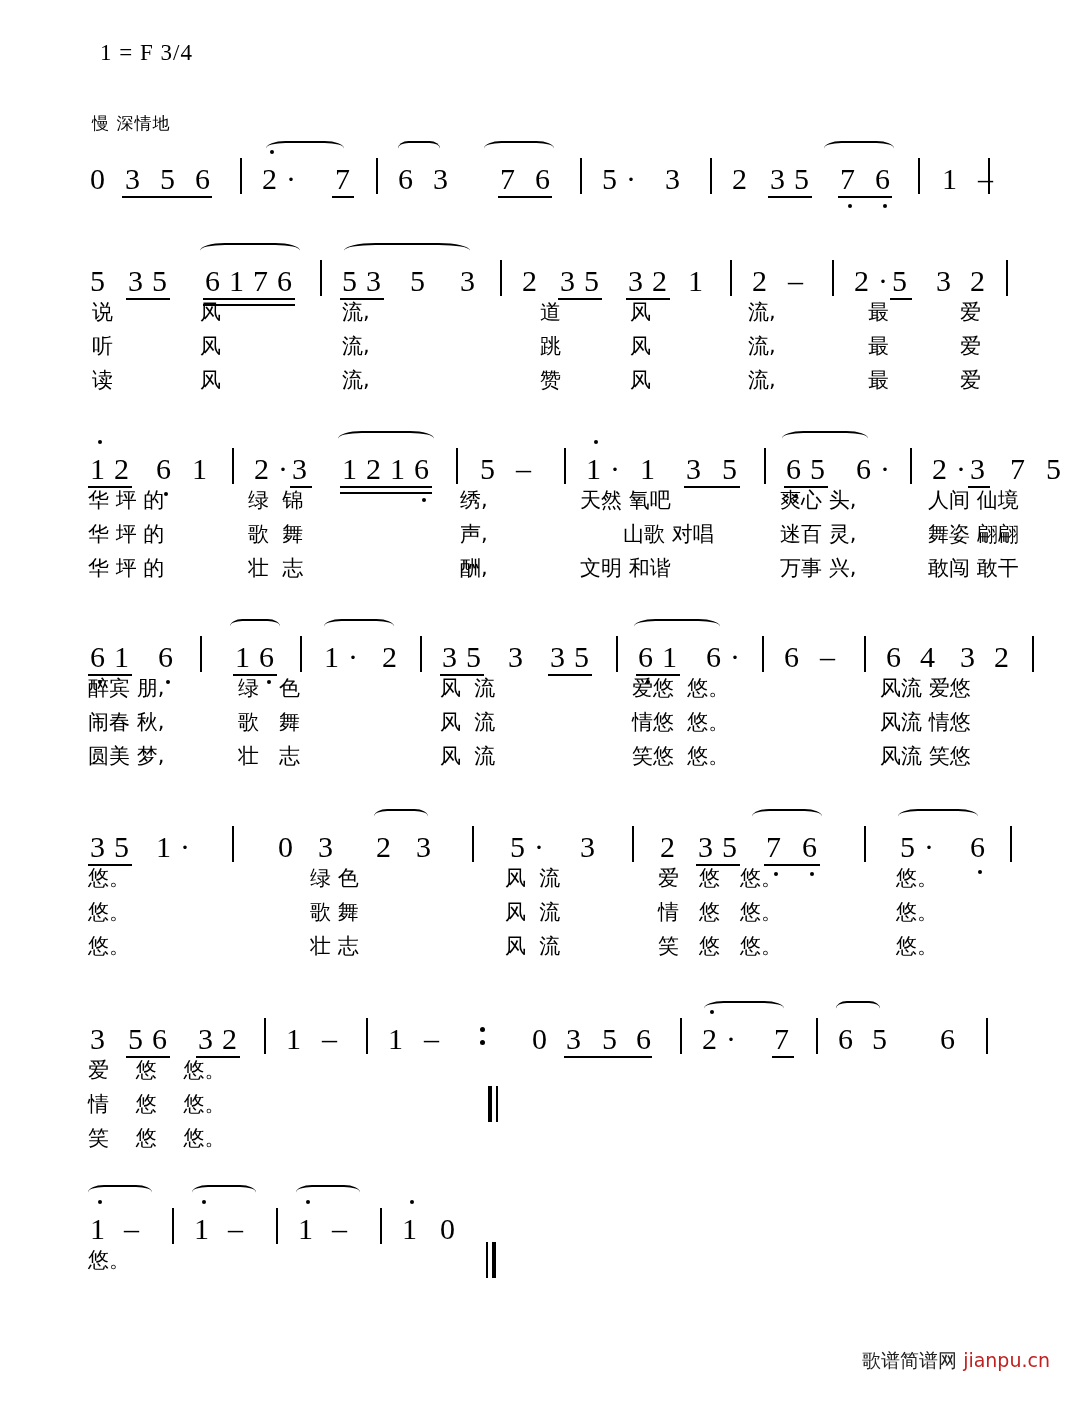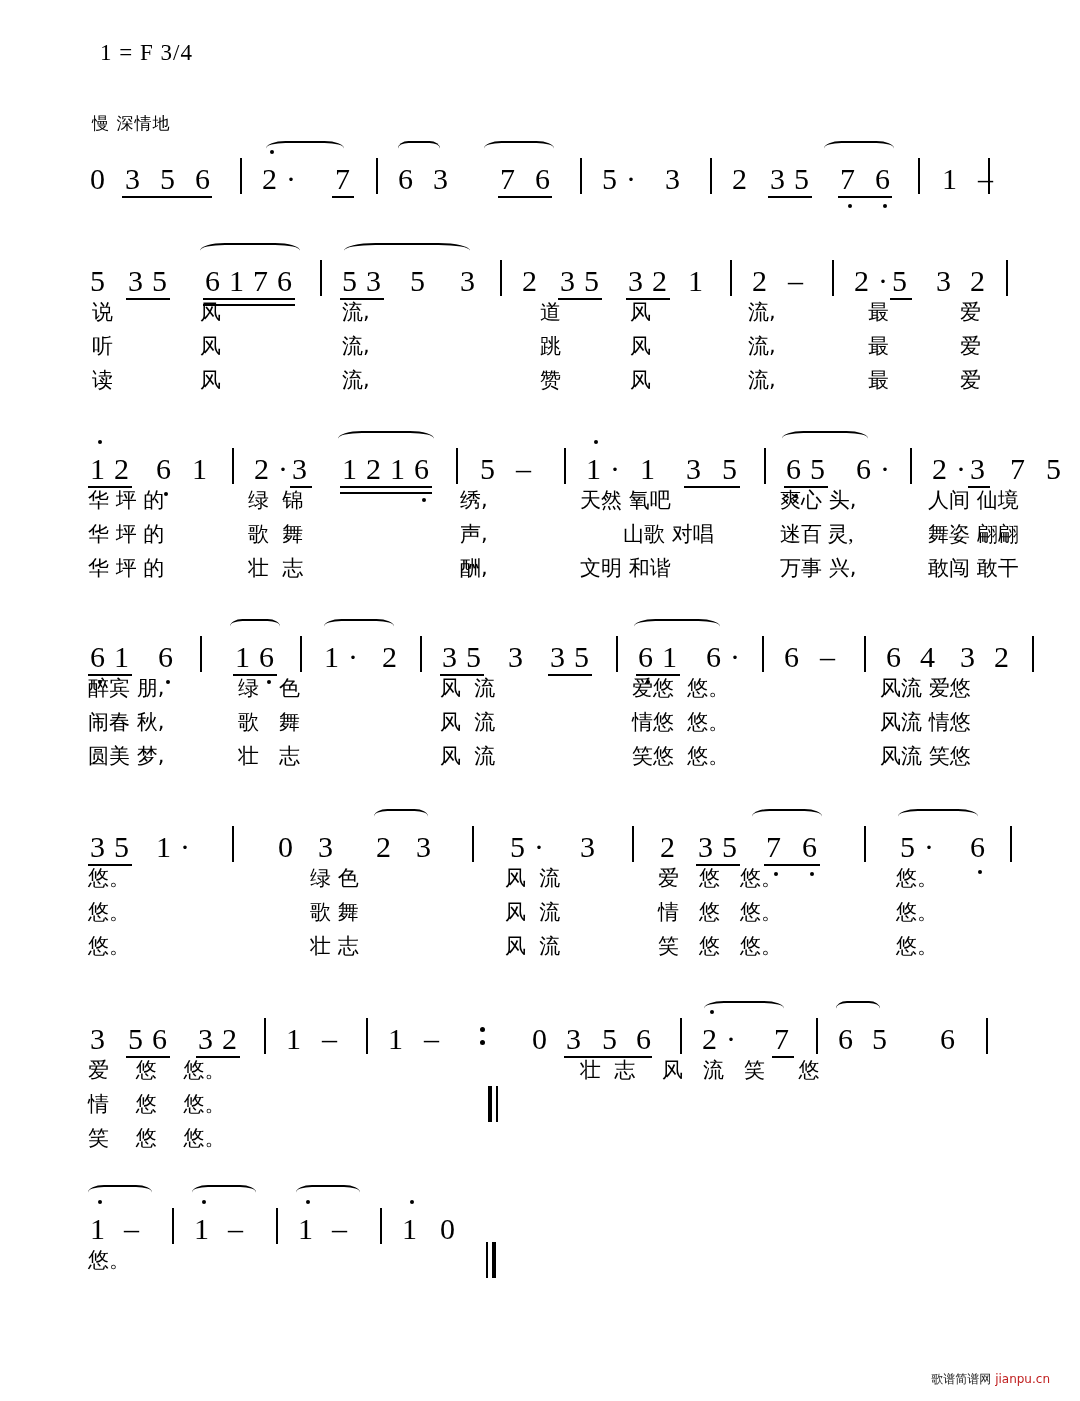--- a/index.html
+++ b/index.html
@@ -136,22 +136,22 @@
   .repeat .rd1 { position:absolute; left: 0px; top: 9px; width:5px;height:5px;background:#000;border-radius:50%; }
   .repeat .rd2 { position:absolute; left: 0px; top: 22px; width:5px;height:5px;background:#000;border-radius:50%; }
   .endbar { position:absolute; bottom:2px; height:36px; }
   .endbar .thin { position:absolute; left:0; width:2px; height:36px; background:#000; }
   .endbar .thick { position:absolute; left:6px; width:4px; height:36px; background:#000; }
 
   
   .watermark {
     position: absolute;
     right: 30px;
-    bottom: 13px;
-    font-size: 12px;
+    bottom: 27px;
+    font-size: 19px;
     font-family: "DejaVu Sans", sans-serif;
     color: #222;
   }
   .watermark .red { color: #c02020; }
 </style>
 </head>
 <body>
 
 <div class="sheet">
 
@@ -331,21 +331,21 @@
       <span class="w" style="left:380px;">绣,</span>
       <span class="w" style="left:500px;">天然 氧吧</span>
       <span class="w" style="left:700px;">爽心 头,</span>
       <span class="w" style="left:848px;">人间 仙境</span>
     </div>
     <div class="lyrics">
       <span class="w" style="left:8px;">华 坪 的</span>
       <span class="w" style="left:168px;">歌  舞</span>
       <span class="w" style="left:380px;">声,</span>
       <span class="w" style="left:524px;margin-left:19px;">山歌 对唱</span>
-      <span class="w" style="left:700px;font-family:Liberation Serif, serif;">迷百 灵,</span>
+      <span class="w" style="left:700px;">迷百 灵,</span>
       <span class="w" style="left:848px;">舞姿 翩翩</span>
     </div>
     <div class="lyrics">
       <span class="w" style="left:8px;">华 坪 的</span>
       <span class="w" style="left:168px;">壮  志</span>
       <span class="w" style="left:380px;">酬,</span>
       <span class="w" style="left:500px;">文明 和谐</span>
       <span class="w" style="left:700px;">万事 兴,</span>
       <span class="w" style="left:848px;">敢闯 敢干</span>
     </div>
@@ -511,21 +511,20 @@
       <div class="slur" style="left:624px; bottom:40px; width:80px;"></div>
       <div class="bar" style="left:736px;"></div>
       <span class="n" style="left:758px;">6</span>
       <span class="n" style="left:792px;">5</span>
       <div class="slur" style="left:756px; bottom:40px; width:44px;"></div>
       <span class="n" style="left:860px;">6</span>
       <div class="bar" style="left:906px;"></div>
     </div>
     <div class="lyrics">
       <span class="w" style="left:8px;">爱    悠    悠。</span>
-      <span class="w" style="left:500px;">壮  志    风   流   笑     悠</span>
     </div>
     <div class="lyrics">
       <span class="w" style="left:8px;">情    悠    悠。</span>
     </div>
     <div class="lyrics">
       <span class="w" style="left:8px;">笑    悠    悠。</span>
     </div>
   </div>
 
   <div class="system" style="top:1200px;">

